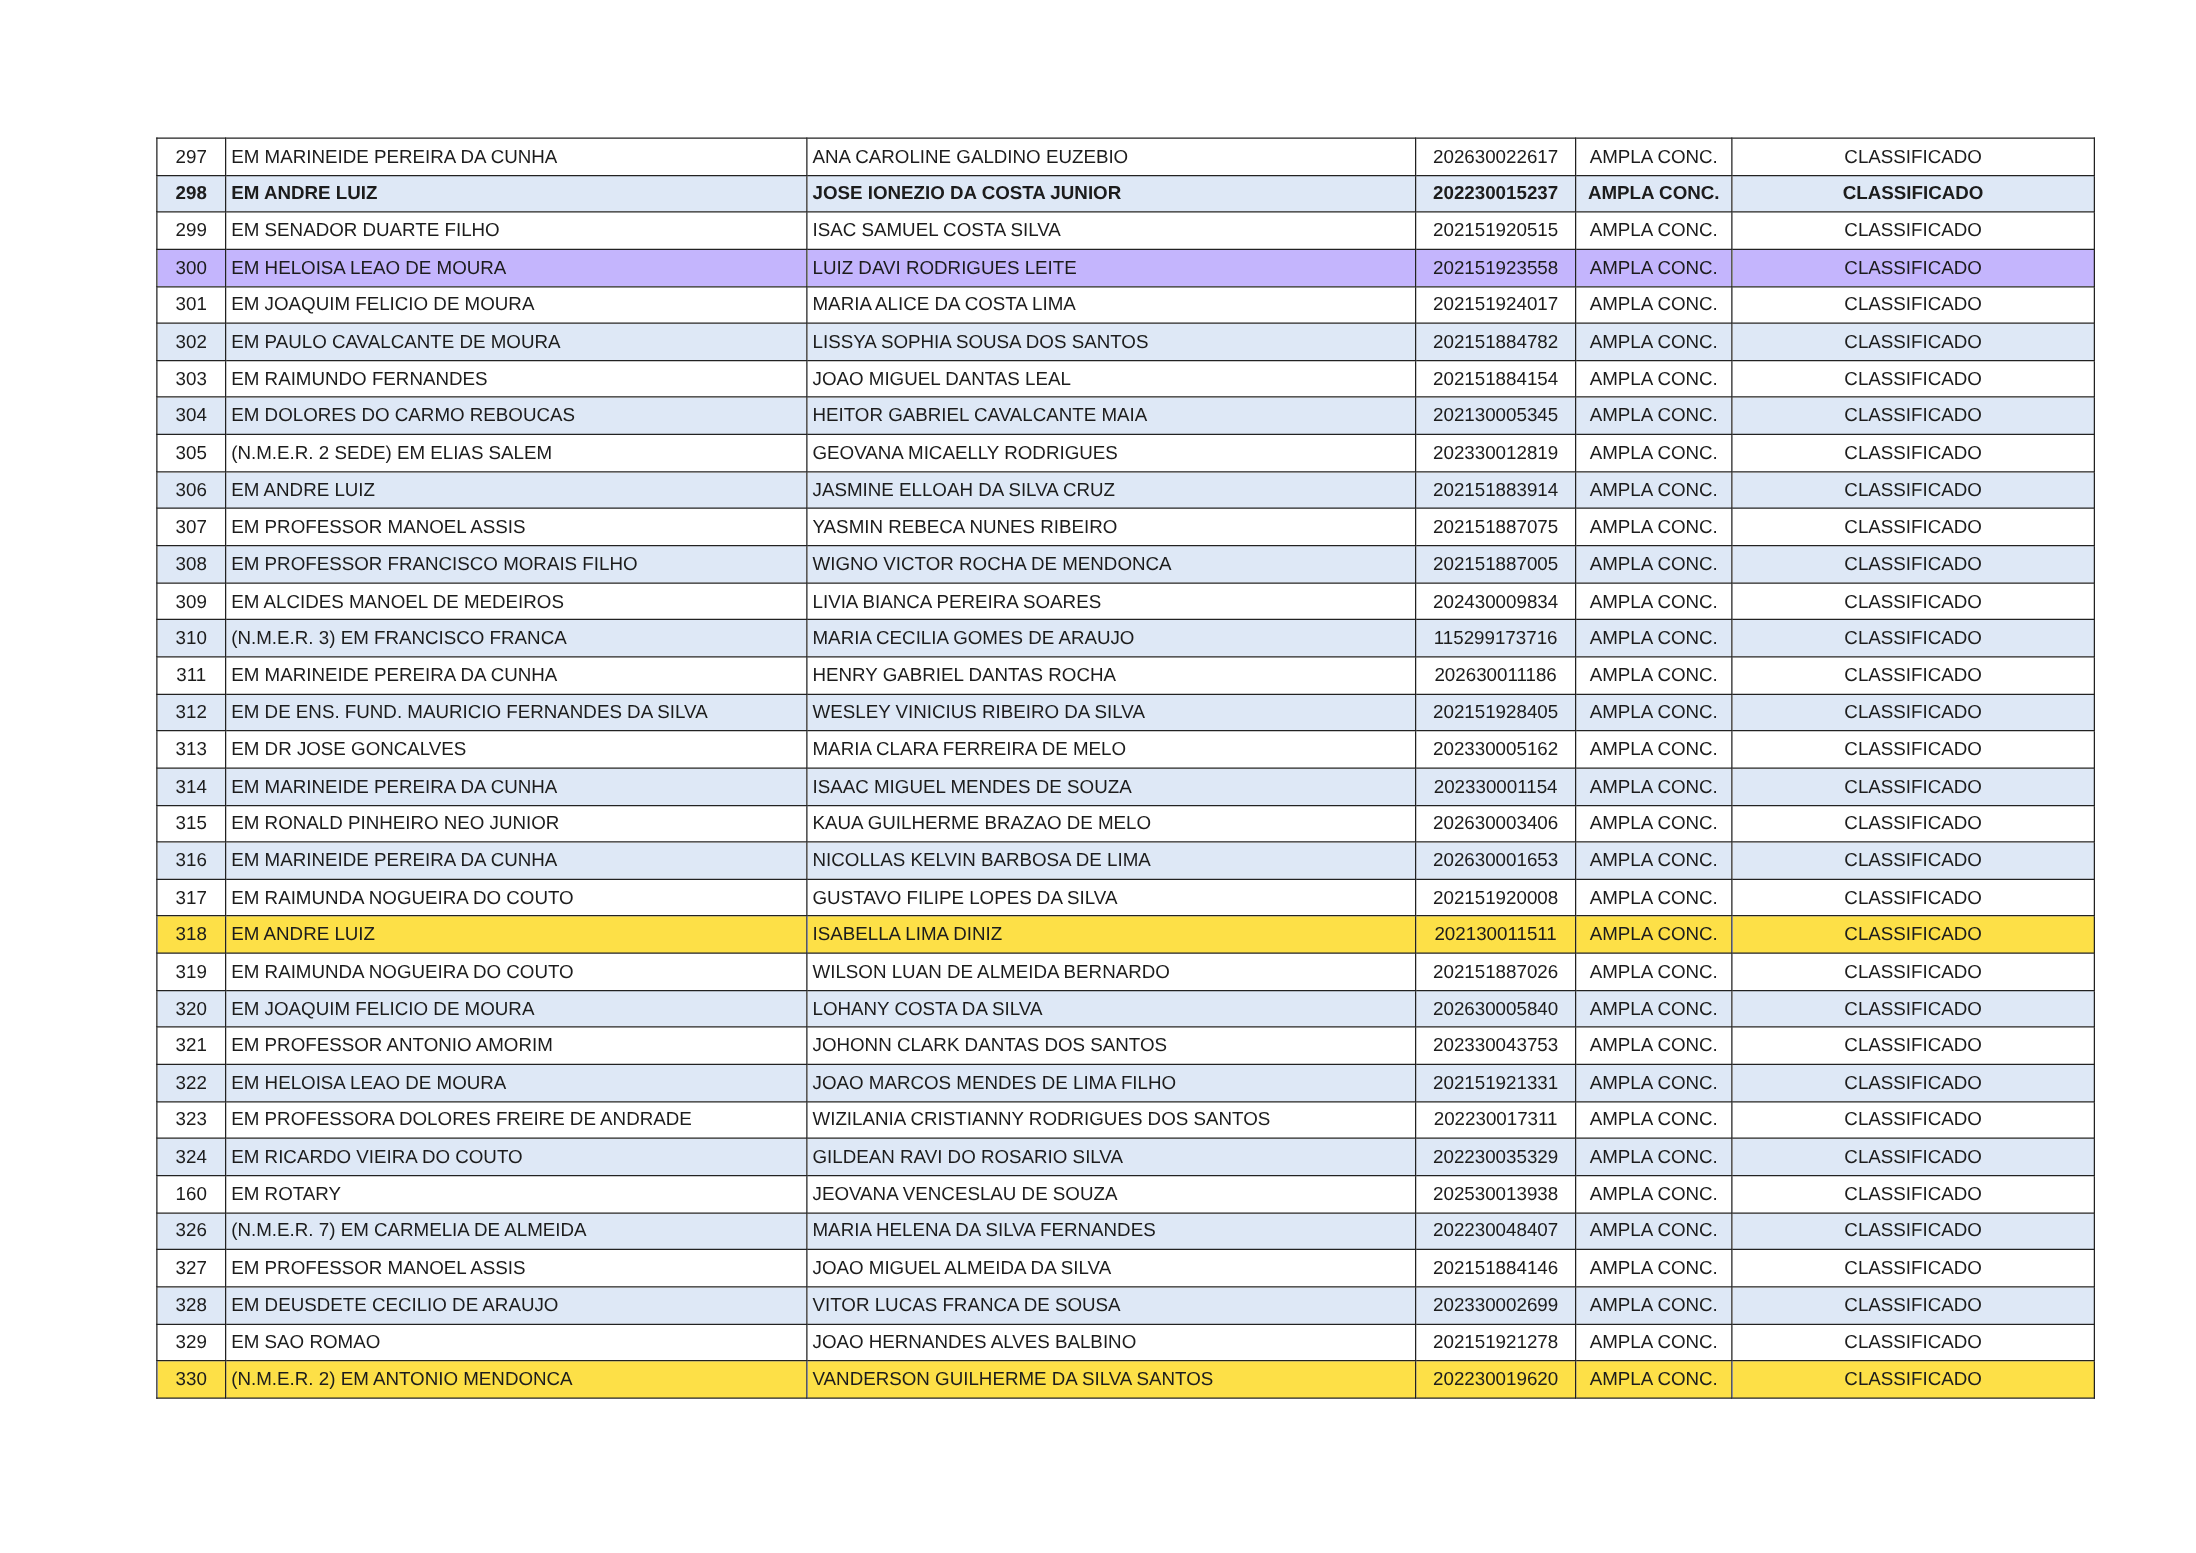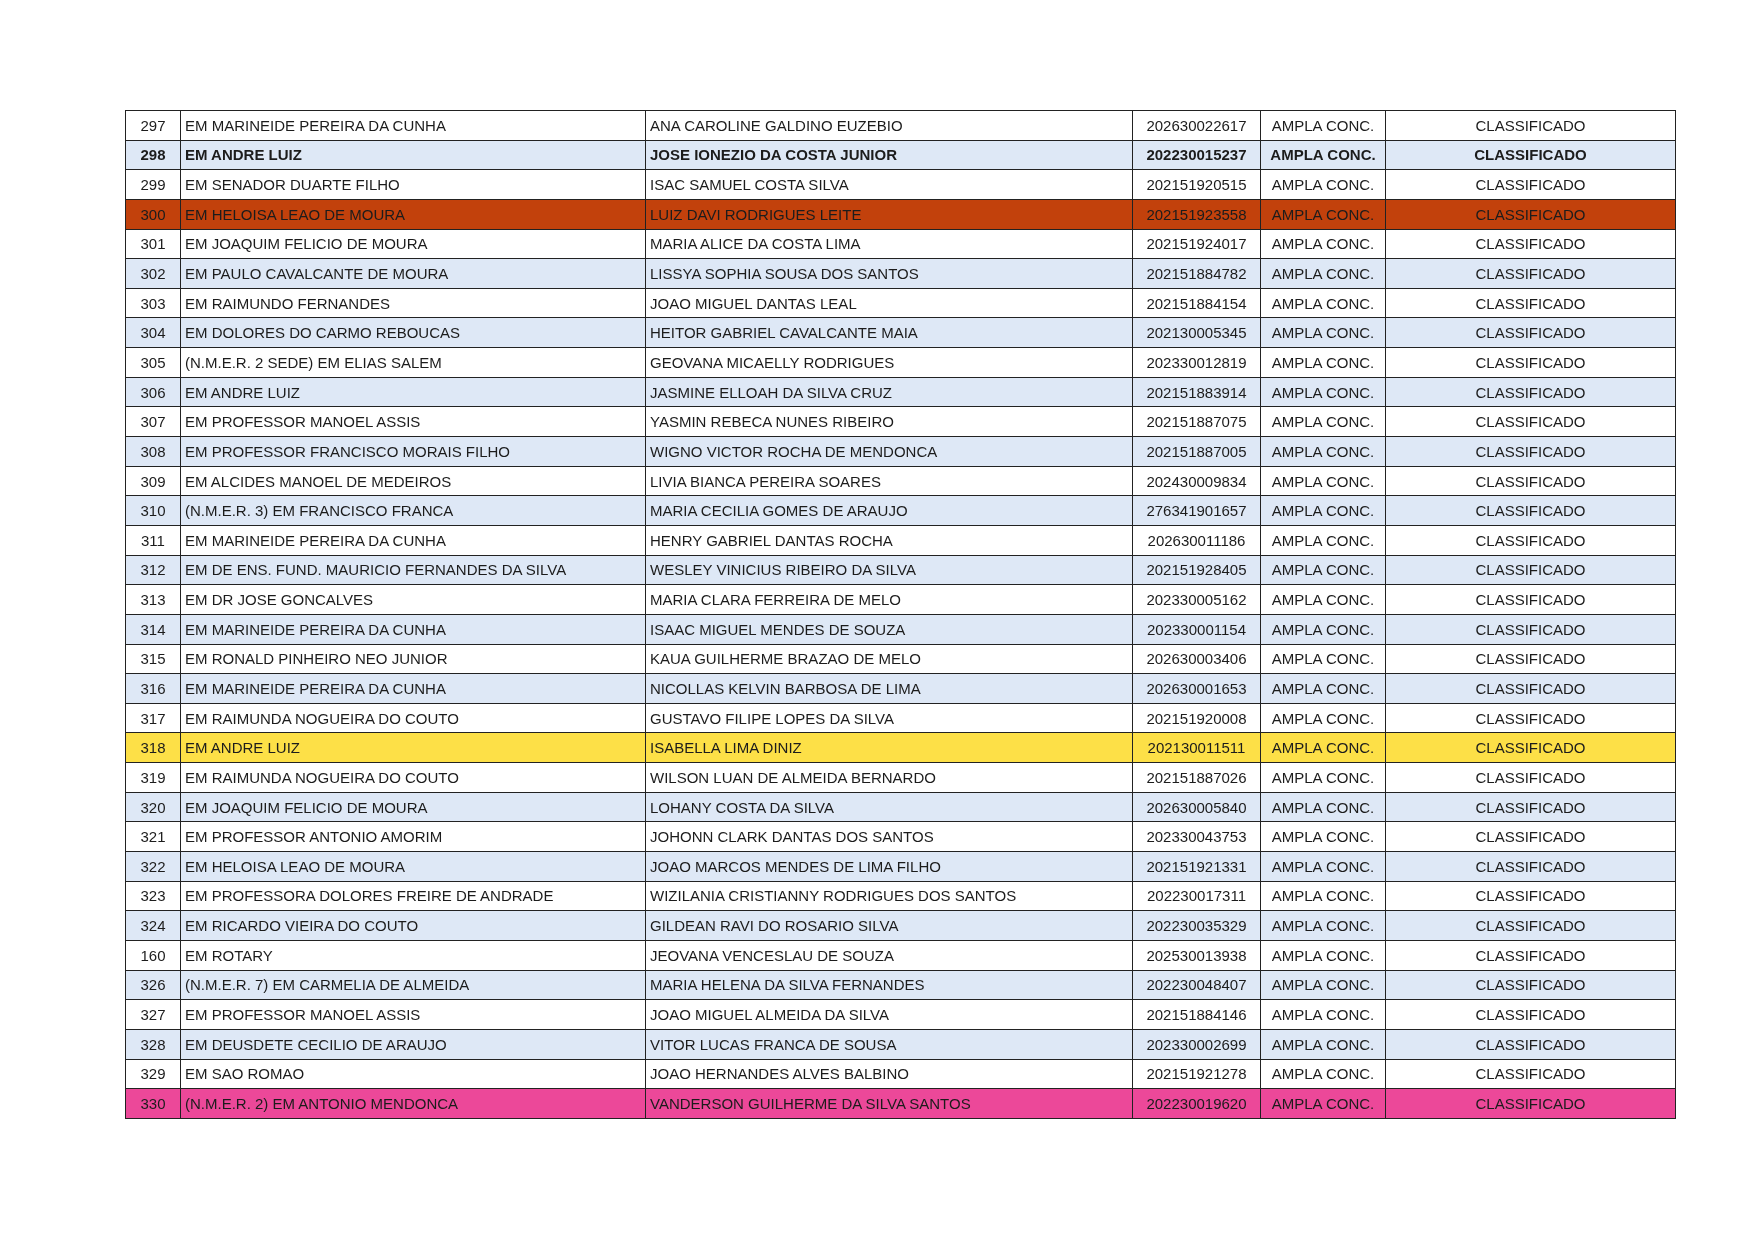--- a/index.html
+++ b/index.html
@@ -83,21 +83,21 @@
           <td class="status">CLASSIFICADO</td>
         </tr>
         <tr class="band-even">
           <td class="rank">299</td>
           <td class="school">EM SENADOR DUARTE FILHO</td>
           <td class="student">ISAC SAMUEL COSTA SILVA</td>
           <td class="code">202151920515</td>
           <td class="category">AMPLA CONC.</td>
           <td class="status">CLASSIFICADO</td>
         </tr>
-        <tr class="band-odd" style="background: #c2410c;">
+        <tr class="band-odd" style="background: #c4b5fd;">
           <td class="rank">300</td>
           <td class="school">EM HELOISA LEAO DE MOURA</td>
           <td class="student">LUIZ DAVI RODRIGUES LEITE</td>
           <td class="code">202151923558</td>
           <td class="category">AMPLA CONC.</td>
           <td class="status">CLASSIFICADO</td>
         </tr>
         <tr class="band-even">
           <td class="rank">301</td>
           <td class="school">EM JOAQUIM FELICIO DE MOURA</td>
@@ -167,21 +167,21 @@
           <td class="school">EM ALCIDES MANOEL DE MEDEIROS</td>
           <td class="student">LIVIA BIANCA PEREIRA SOARES</td>
           <td class="code">202430009834</td>
           <td class="category">AMPLA CONC.</td>
           <td class="status">CLASSIFICADO</td>
         </tr>
         <tr class="band-odd" style="background: rgb(222, 232, 246);">
           <td class="rank">310</td>
           <td class="school">(N.M.E.R. 3) EM FRANCISCO FRANCA</td>
           <td class="student">MARIA CECILIA GOMES DE ARAUJO</td>
-          <td class="code">276341901657</td>
+          <td class="code">115299173716</td>
           <td class="category">AMPLA CONC.</td>
           <td class="status">CLASSIFICADO</td>
         </tr>
         <tr class="band-even">
           <td class="rank">311</td>
           <td class="school">EM MARINEIDE PEREIRA DA CUNHA</td>
           <td class="student">HENRY GABRIEL DANTAS ROCHA</td>
           <td class="code">202630011186</td>
           <td class="category">AMPLA CONC.</td>
           <td class="status">CLASSIFICADO</td>
@@ -323,21 +323,21 @@
           <td class="status">CLASSIFICADO</td>
         </tr>
         <tr class="band-even">
           <td class="rank">329</td>
           <td class="school">EM SAO ROMAO</td>
           <td class="student">JOAO HERNANDES ALVES BALBINO</td>
           <td class="code">202151921278</td>
           <td class="category">AMPLA CONC.</td>
           <td class="status">CLASSIFICADO</td>
         </tr>
-        <tr class="band-odd" style="background: #ec4899;">
+        <tr class="band-odd" style="background: #fde047;">
           <td class="rank">330</td>
           <td class="school">(N.M.E.R. 2) EM ANTONIO MENDONCA</td>
           <td class="student">VANDERSON GUILHERME DA SILVA SANTOS</td>
           <td class="code">202230019620</td>
           <td class="category">AMPLA CONC.</td>
           <td class="status">CLASSIFICADO</td>
         </tr>
       </tbody>
   </table>
 </div>

